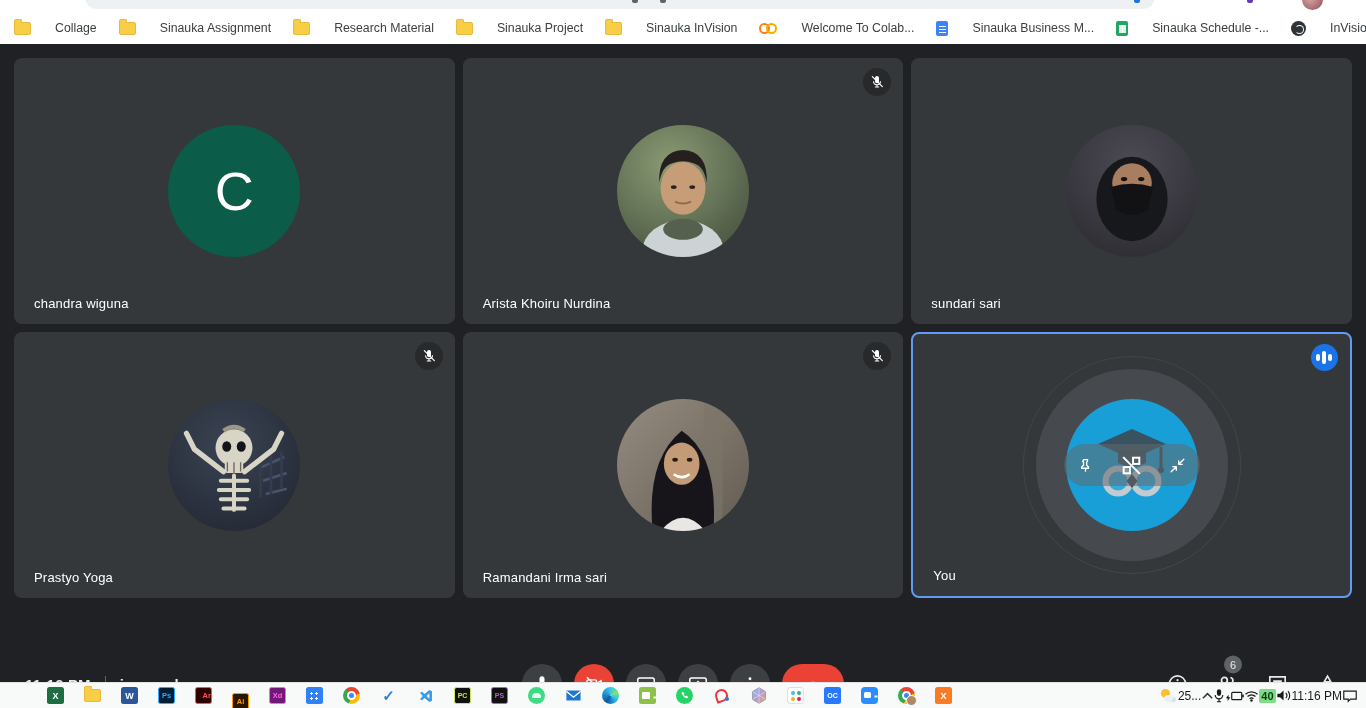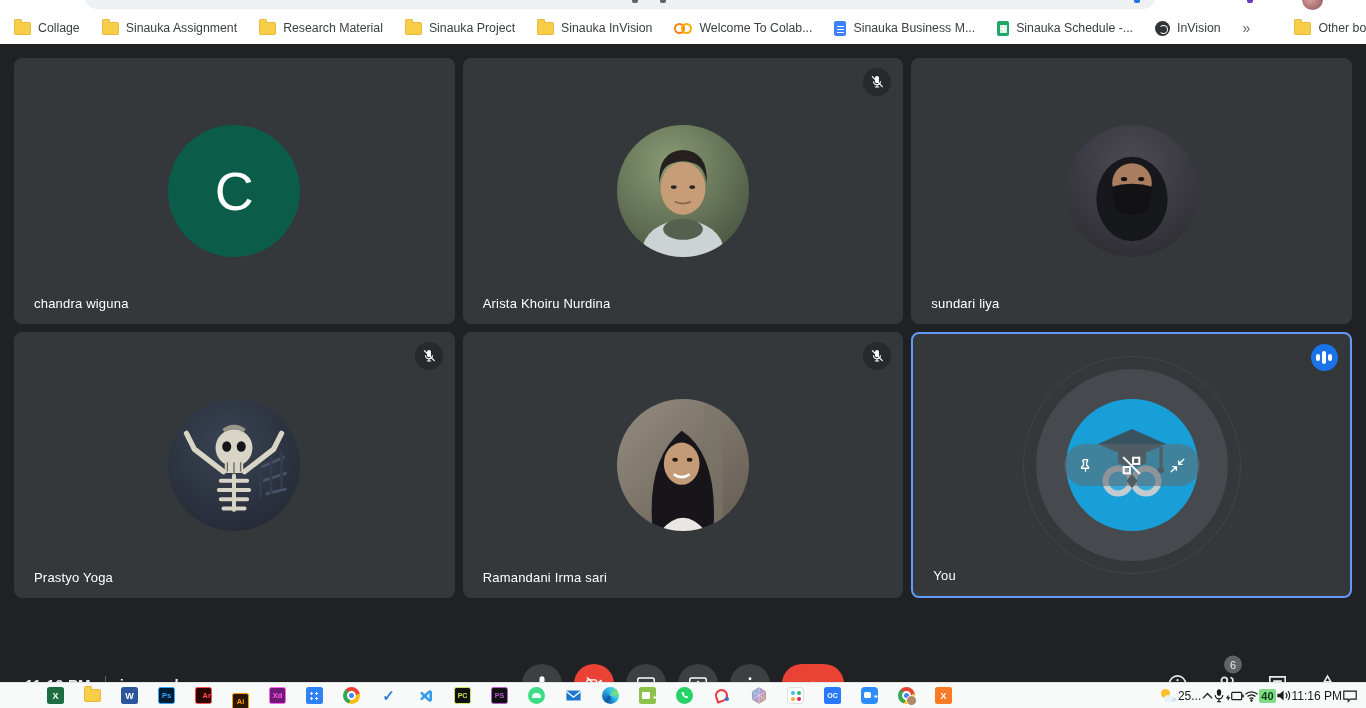--- a/index.html
+++ b/index.html
@@ -6,21 +6,21 @@
   .screen{position:relative;width:1366px;height:708px;font-family:"Liberation Sans",sans-serif;-webkit-font-smoothing:antialiased;}
 
   
   .chrome-top{position:absolute;top:0;left:0;right:0;height:12px;background:#fff;overflow:hidden;}
   .omni-frag{position:absolute;left:85px;width:1070px;top:-8px;height:17px;background:#eef1f4;border-radius:0 0 12px 12px;}
   .speck{position:absolute;top:0;width:6px;height:3px;border-radius:0 0 2px 2px;}
   .frag-avatar{position:absolute;top:-11px;left:1302px;width:21px;height:21px;border-radius:50%;background:radial-gradient(circle at 40% 45%,#d9a4a0,#8e4d55);}
 
   
   .bookmarks{position:absolute;top:12px;left:0;right:0;height:32px;background:#fff;display:flex;align-items:center;padding:0 14px;box-sizing:border-box;gap:22px;}
-  .bm{display:flex;align-items:center;gap:7px;font-size:12.3px;color:#3c4043;white-space:nowrap;cursor:pointer;}
+  .bm{display:flex;align-items:center;gap:24px;font-size:12.3px;color:#3c4043;white-space:nowrap;cursor:pointer;}
   .ic-folder{width:15px;height:11px;background:#f8ce46;border:1px solid #e8b93c;border-radius:2px;position:relative;flex:none;}
   .ic-folder::before{content:'';position:absolute;top:-4px;left:-1px;width:6px;height:3px;background:#f8ce46;border:1px solid #e8b93c;border-bottom:none;border-radius:2px 2px 0 0;}
   .ic-colab{width:18px;height:11px;position:relative;flex:none;}
   .ic-colab::before,.ic-colab::after{content:'';position:absolute;top:0;width:7px;height:7px;border:2.6px solid #f9ab00;border-radius:50%;}
   .ic-colab::before{left:0;border-color:#fd7e14;}
   .ic-colab::after{right:0;}
   .ic-docs{width:12px;height:15px;background:#3e82f7;border-radius:2px;position:relative;flex:none;}
   .ic-docs::after{content:'';position:absolute;left:2.5px;right:2.5px;top:5px;height:7px;background:repeating-linear-gradient(#fff 0 1px,transparent 1px 3px);}
   .ic-sheets{width:12px;height:15px;background:#23a566;border-radius:2px;position:relative;flex:none;}
   .ic-sheets::after{content:'';position:absolute;left:2.5px;top:4px;width:7px;height:8px;background:
@@ -226,21 +226,21 @@
             </radialGradient>
               </defs>
             <rect width="100" height="100" fill="url(#gS)"></rect>
             <ellipse cx="50" cy="56" rx="27" ry="32" fill="#17181c"></ellipse>
             <ellipse cx="50" cy="44" rx="15" ry="15" fill="#a87d60"></ellipse>
             <ellipse cx="44" cy="41" rx="2.4" ry="1.6" fill="#17120f"></ellipse>
             <ellipse cx="57" cy="41" rx="2.4" ry="1.6" fill="#17120f"></ellipse>
             <path d="M34 47 Q50 42 66 47 L62 64 Q50 72 38 64 Z" fill="#121214"></path>
           </svg>
         </div>
-        <span class="pname">sundari liya</span>
+        <span class="pname">sundari sari</span>
       </div>
 
       <div class="tile">
         <div class="avatar">
           <svg viewBox="0 0 100 100">
             <defs>
                 <radialGradient id="gP" cx="45%" cy="35%" r="95%">
               <stop offset="0" stop-color="#3b4454"></stop>
                   <stop offset="1" stop-color="#1c202a"></stop>
             </radialGradient>

